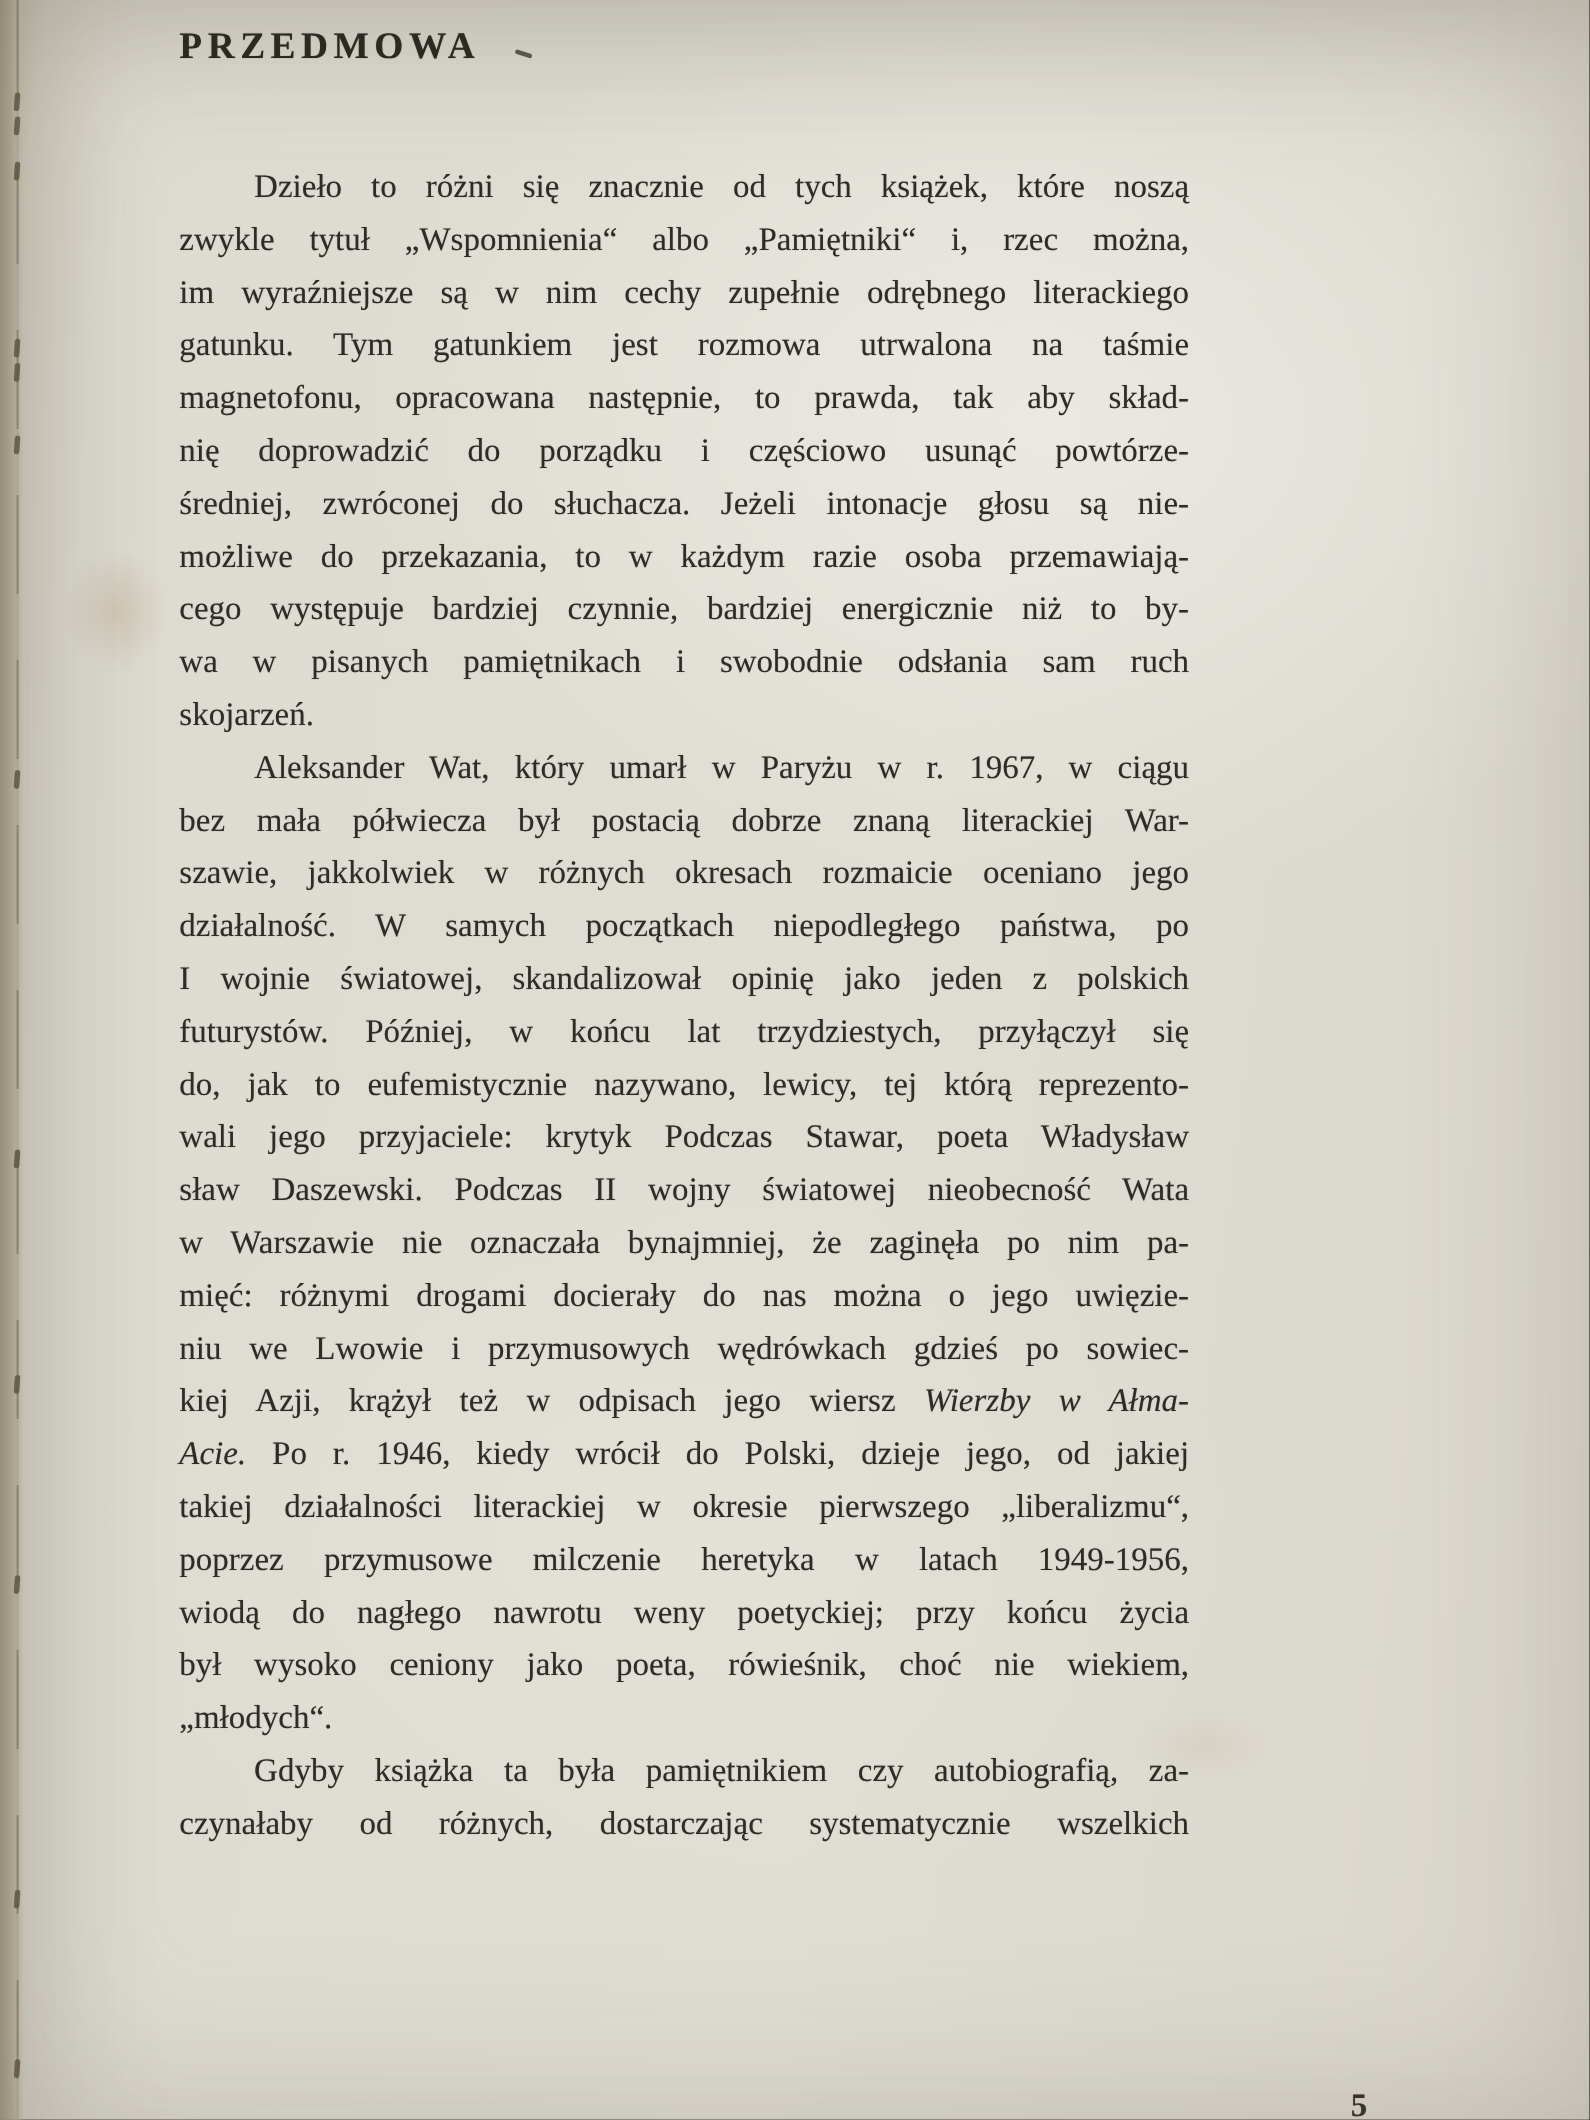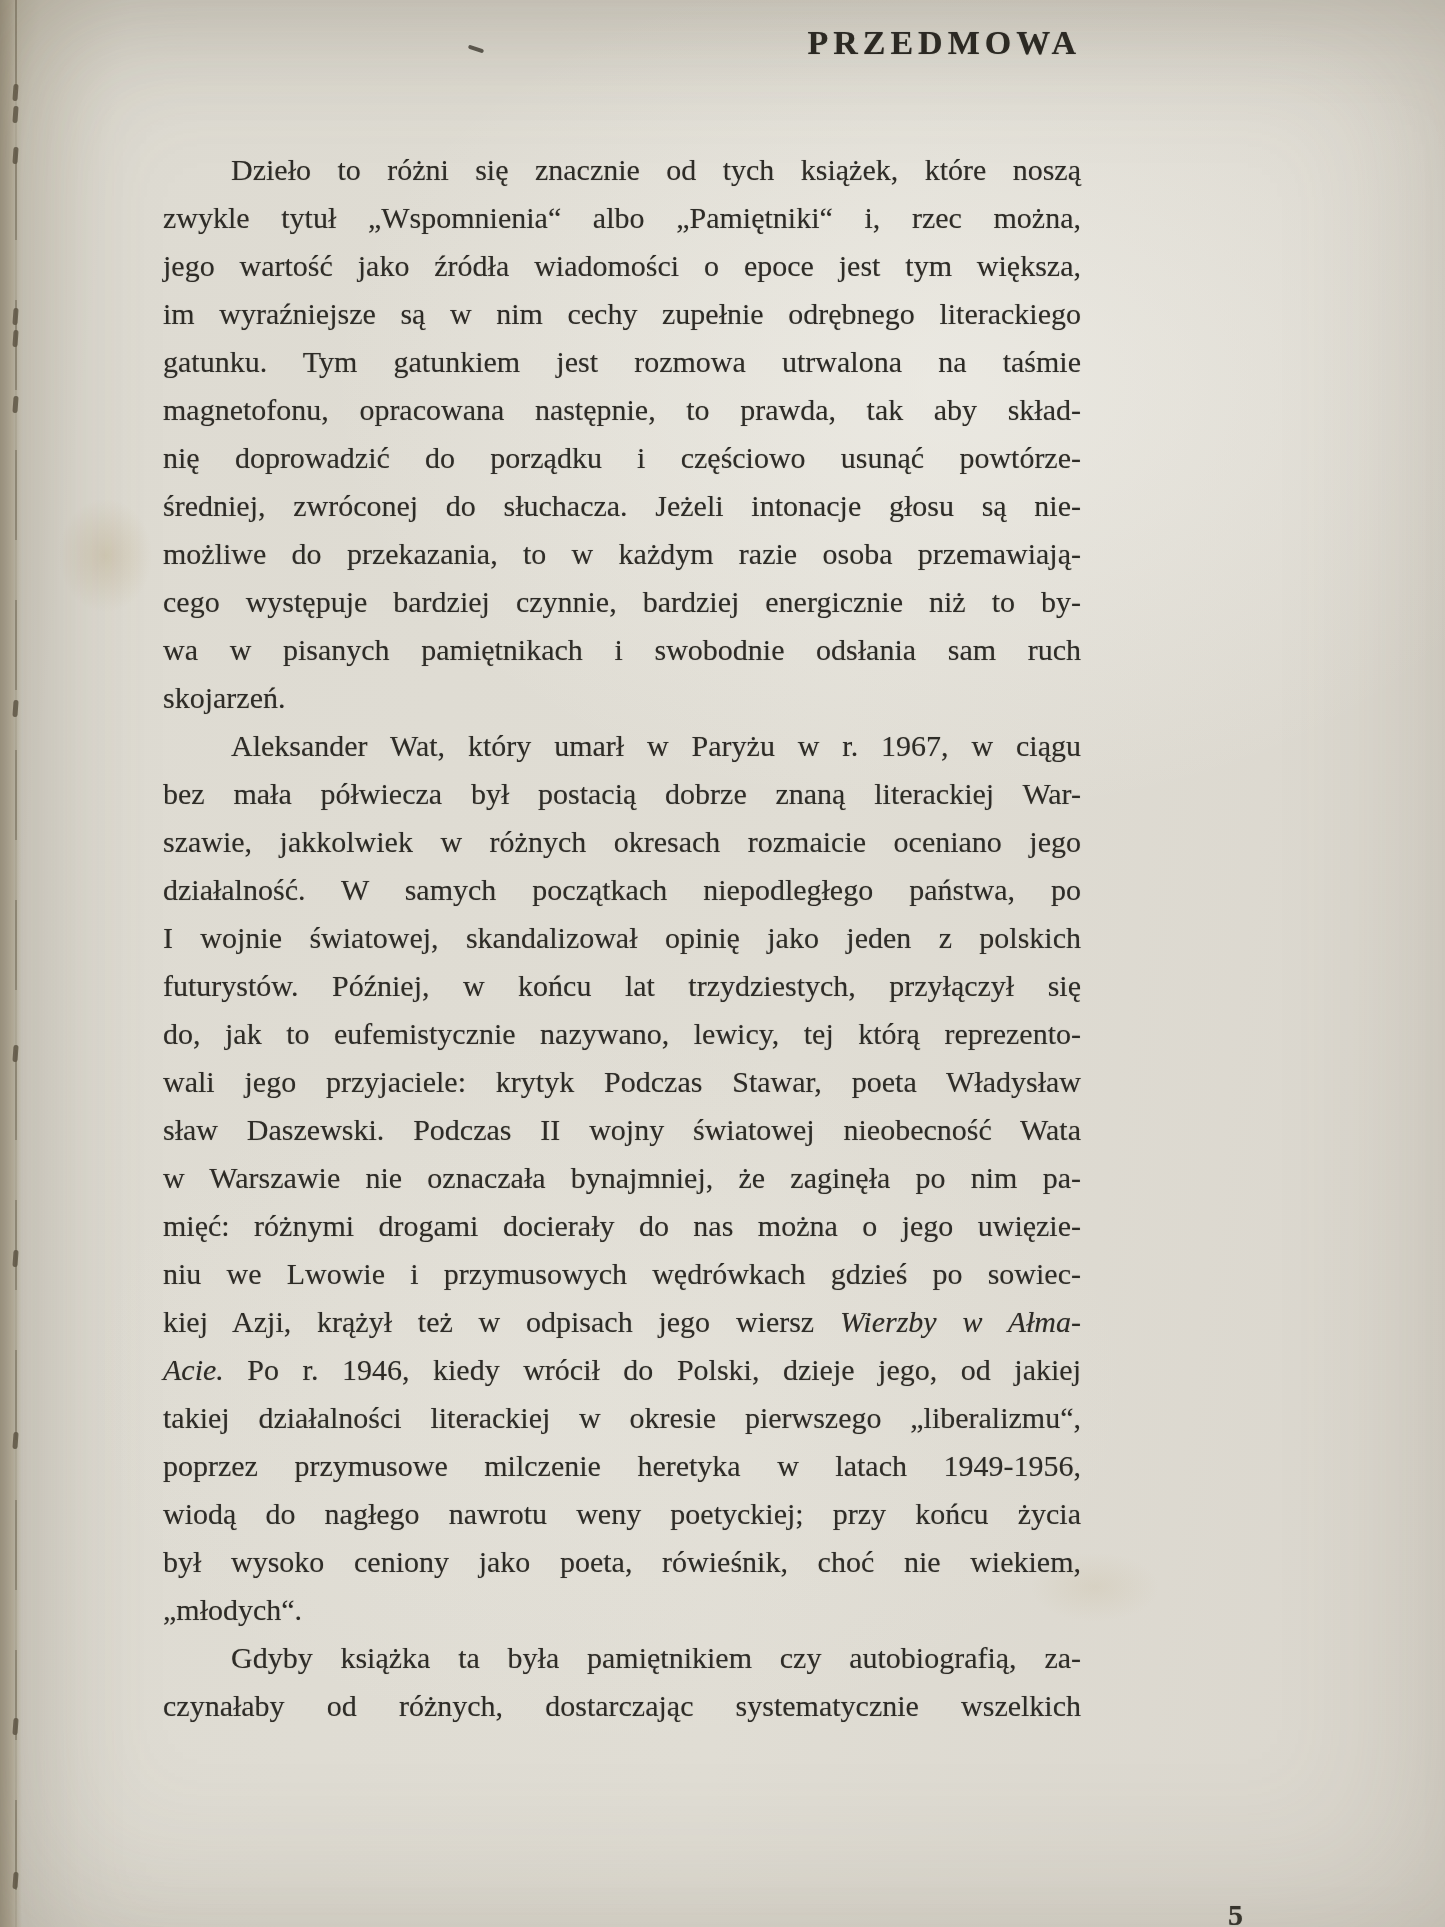--- a/index.html
+++ b/index.html
@@ -46,21 +46,21 @@
   .stain-b { left:1030px; top:1552px; width:130px; height:70px;
              background:radial-gradient(ellipse, rgba(172,150,98,0.12), rgba(172,150,98,0) 70%); }
 
   .ink-speck {
     position:absolute; left:468px; top:47px; width:16px; height:4px;
     background:#3a362e; border-radius:2px; transform:rotate(18deg); opacity:0.8;
   }
 
   .title {
     position:absolute; left:163px; top:24px; width:918px;
-    text-align:right;
+    text-align:left;
     font-size:34px; font-weight:bold; letter-spacing:5px;
     color:#262420;
     text-shadow:0 0 1px rgba(38,36,32,0.45);
   }
 
   .text-block {
     position:absolute; left:163px; top:146px; width:918px;
   }
   .line {
     font-size:30px; line-height:48px;
@@ -102,21 +102,20 @@
 
   <div class="stain stain-a"></div>
   <div class="stain stain-b"></div>
   <div class="ink-speck"></div>
 
   <div class="title">PRZEDMOWA</div>
 
   <div class="text-block">
       <div class="line indent"><span>Dzieło to różni się znacznie od tych książek, które noszą</span></div>
       <div class="line"><span>zwykle tytuł „Wspomnienia“ albo „Pamiętniki“ i, rzec można,</span></div>
-      <div class="line"><span>jego wartość jako źródła wiadomości o epoce jest tym większa,</span></div>
       <div class="line"><span>im wyraźniejsze są w nim cechy zupełnie odrębnego literackiego</span></div>
       <div class="line"><span>gatunku. Tym gatunkiem jest rozmowa utrwalona na taśmie</span></div>
       <div class="line"><span>magnetofonu, opracowana następnie, to prawda, tak aby skład-</span></div>
       <div class="line"><span>nię doprowadzić do porządku i częściowo usunąć powtórze-</span></div>
       <div class="line"><span>średniej, zwróconej do słuchacza. Jeżeli intonacje głosu są nie-</span></div>
       <div class="line"><span>możliwe do przekazania, to w każdym razie osoba przemawiają-</span></div>
       <div class="line"><span>cego występuje bardziej czynnie, bardziej energicznie niż to by-</span></div>
       <div class="line"><span>wa w pisanych pamiętnikach i swobodnie odsłania sam ruch</span></div>
       <div class="line para-end"><span>skojarzeń.</span></div>
       <div class="line indent"><span>Aleksander Wat, który umarł w Paryżu w r. 1967, w ciągu</span></div>

